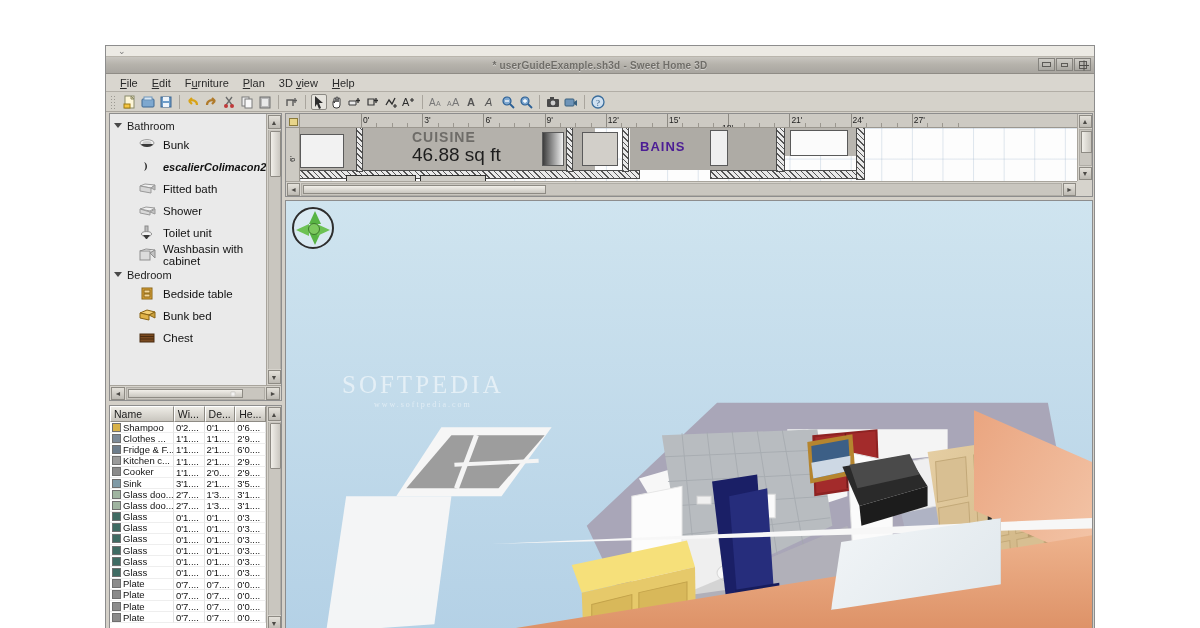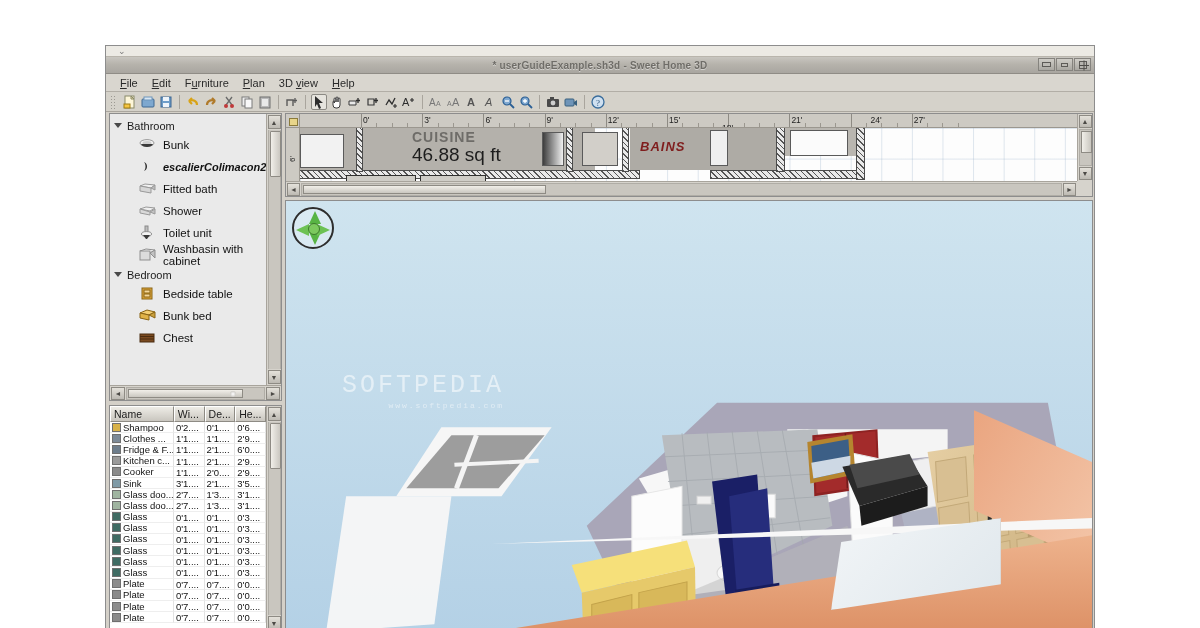--- a/index.html
+++ b/index.html
@@ -276,22 +276,22 @@
   .compass .n { left:15px; top:2px; border-left:6px solid transparent;border-right:6px solid transparent;border-bottom:13px solid #58b444;}
   .compass .s { left:15px; bottom:2px; border-left:6px solid transparent;border-right:6px solid transparent;border-top:13px solid #58b444;}
   .compass .w { top:15px; left:2px; border-top:6px solid transparent;border-bottom:6px solid transparent;border-right:13px solid #6dc254;}
   .compass .e { top:15px; right:2px; border-top:6px solid transparent;border-bottom:6px solid transparent;border-left:13px solid #6dc254;}
   .compass .hub { position:absolute; left:14px; top:14px; width:12px;height:12px;border-radius:50%;
     background:#7cc95e; border:1px solid #3d7a2c;}
 
   .watermark {
     position:absolute; left:56px; top:170px;
     font-size: 25px; letter-spacing: 3px; color: rgba(255,255,255,.55);
-    font-family: Liberation Mono, monospace; pointer-events:none;
-    text-align:right;
+    font-family: Liberation Serif, serif; pointer-events:none;
+    text-align:center;
   }
   .watermark small { display:block; font-size:8px; letter-spacing:2px; color: rgba(255,255,255,.5); margin-top:1px;}
 
   
   .plan-vscroll { width:15px; background:#d6d3cc; border-left:1px solid #a8a49c;
      display:flex; flex-direction:column; align-items:center;}
   .plan-vscroll .arr { width:13px;height:13px;margin:1px 0;
      background:linear-gradient(to bottom,#e4e1da,#bdbab3);border:1px solid #8e8b84;
      display:flex;align-items:center;justify-content:center;font-size:7px;color:#4c4a46;}
   .plan-vscroll .track{flex:1;width:13px;background:#c9c6bf;border:1px solid #b0ada6;}
@@ -861,21 +861,21 @@
                     <div class="lab" style="left: 420px; margin-top: 8px;">18'</div>
                     <div class="minor" style="left: 443.5px;"></div>
                     <div class="minor" style="left: 458.8px;"></div>
                     <div class="minor" style="left: 474.1px;"></div>
                     <div class="tick" style="left: 489.4px;"></div>
                     <div class="lab" style="left: 489.4px;">21'</div>
                     <div class="minor" style="left: 504.7px;"></div>
                     <div class="minor" style="left: 520px;"></div>
                     <div class="minor" style="left: 535.3px;"></div>
                     <div class="tick" style="left: 550.6px;"></div>
-                    <div class="lab" style="left: 550.6px; margin-left: 18px;">24'</div>
+                    <div class="lab" style="left: 550.6px;">24'</div>
                     <div class="minor" style="left: 565.9px;"></div>
                     <div class="minor" style="left: 581.2px;"></div>
                     <div class="minor" style="left: 596.5px;"></div>
                     <div class="tick" style="left: 611.8px;"></div>
                     <div class="lab" style="left: 611.8px;">27'</div>
                     <div class="minor" style="left: 627.1px;"></div>
                     <div class="minor" style="left: 642.4px;"></div>
                     <div class="minor" style="left: 657.7px;"></div>
                   </div>
               </div>
@@ -902,21 +902,21 @@
                   <div class="furn-box" style="left:242px;top:4px;width:22px;height:34px;background:linear-gradient(to right,#3d3d3d,#f0f0f0);"></div>
                   <div class="furn-box" style="left:282px;top:4px;width:36px;height:34px;background:#d2cfc9;"></div>
                   <div class="furn-box" style="left:410px;top:2px;width:18px;height:36px;background:#efefef;"></div>
                   <div class="furn-box" style="left:490px;top:2px;width:58px;height:26px;background:#fbfbfb;"></div>
 
                   <div class="sel-box" style="left:46px;top:47px;width:70px;height:7px;"></div>
                   <div class="sel-box" style="left:120px;top:47px;width:66px;height:7px;"></div>
 
                   <div class="room-label" style="left:112px;top:1px;">CUISINE</div>
                   <div class="room-area" style="left:112px;top:16px;text-align:center;">46.88 sq ft</div>
-                  <div class="room-label" style="left:340px;top:11px;font-size:13px;color:#7f1d1d;font-style:italic;">BAINS</div>
+                  <div class="room-label" style="left:340px;top:11px;font-size:13px;color:#4c1d95;">BAINS</div>
                 </div>
               </div>
             </div>
             <div class="plan-vscroll">
               <div class="arr">▲</div>
               <div class="track">
                 <div class="thumb"></div>
               </div>
               <div class="arr">▼</div>
             </div>

